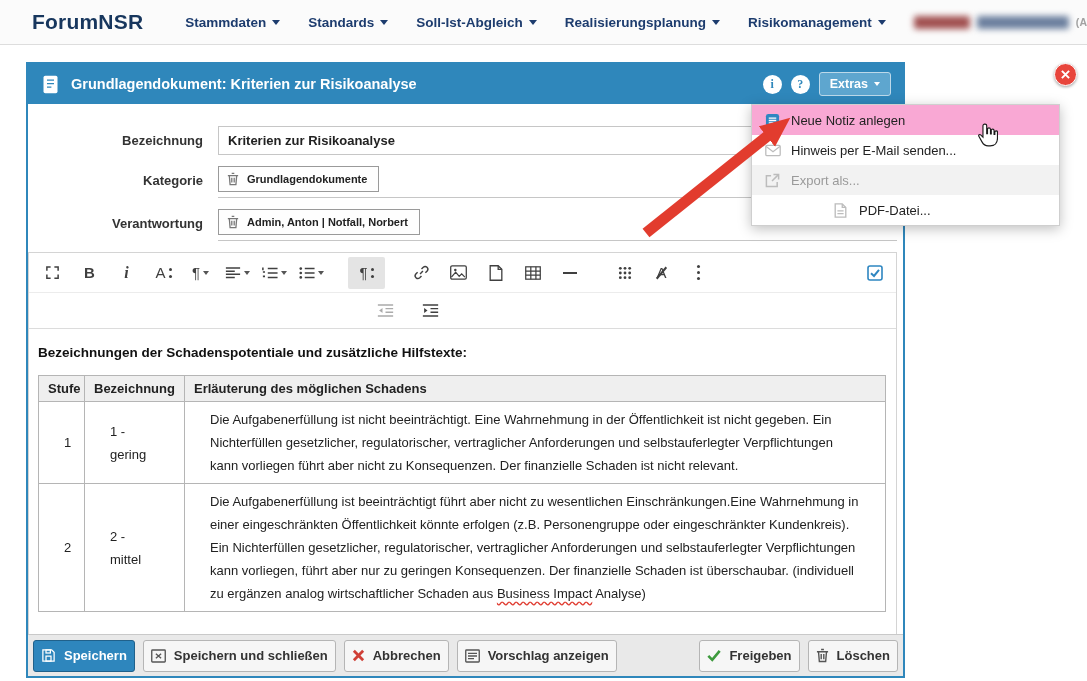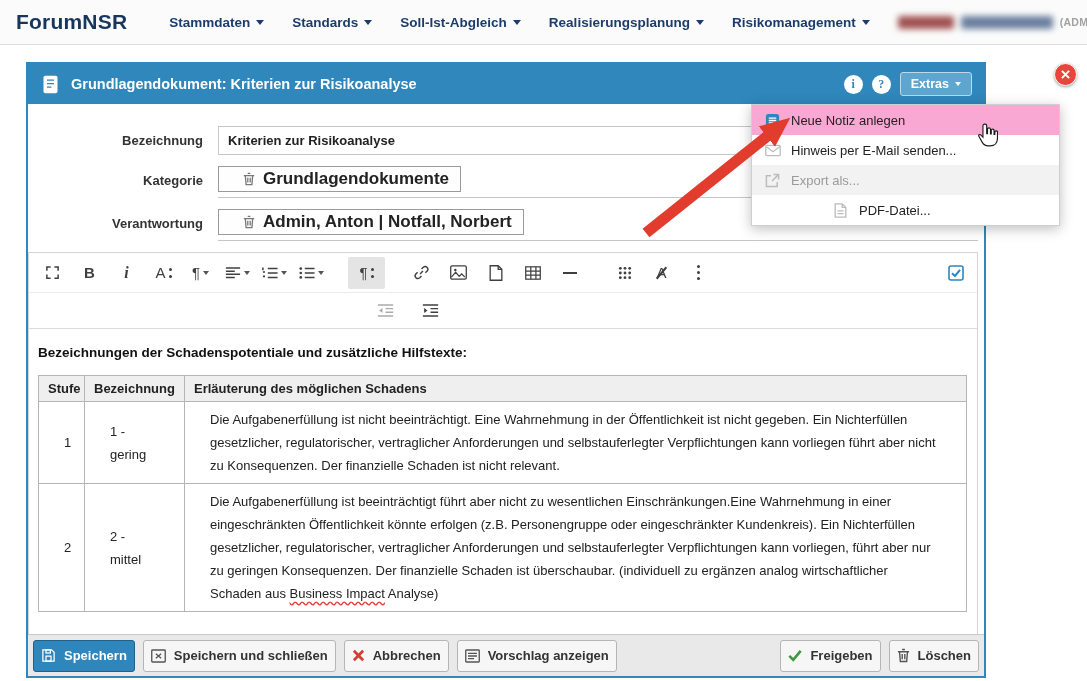--- a/index.html
+++ b/index.html
@@ -6,36 +6,36 @@
   html,body { background:#fff; }
   body { font-family:"Liberation Sans", sans-serif; }
   button { font-family:inherit; border:none; background:none; padding:0; cursor:pointer; }
   input { font-family:inherit; }
 
   .stage { position:relative; width:1087px; height:681px; background:#fff; overflow:hidden; }
 
   
   .topnav { position:absolute; top:0; left:0; right:0; height:45px; background:#fbfbfb;
             border-bottom:1px solid #ddd; display:flex; align-items:center; padding-left:16px; z-index:5; }
-  .brand { font-size:21px; color:#17365d; margin-right:42px; letter-spacing:.2px; cursor:pointer; }
+  .brand { font-size:21px; color:#17365d; margin-right:42px; letter-spacing:.2px; cursor:pointer;margin-left:16px; }
   .brand .bf { font-weight:600; }
   .brand .bn { font-weight:800; }
   .nav-item { display:flex; align-items:center; gap:6px; margin-right:28px; font-size:13.5px;
               font-weight:700; color:#1d3c6e; cursor:pointer; white-space:nowrap; }
   .caret-down { width:0; height:0; border-left:4px solid transparent; border-right:4px solid transparent;
                 border-top:5px solid #1d3c6e; display:inline-block; }
   .caret-down.white { border-top-color:#fff; border-left-width:3.5px; border-right-width:3.5px; border-top-width:4.5px; }
   .user-area { margin-left:auto; display:flex; align-items:center; gap:7px; margin-right:12px; cursor:pointer; }
   .redact { display:inline-block; height:13px; border-radius:2px; filter:blur(3px); }
   .redact.r1 { width:56px; background:#a15050; }
   .redact.r2 { width:92px; background:#6b7f9e; }
   .role { font-size:10.5px; font-weight:700; color:#a2a2a2; letter-spacing:.3px; }
 
   
-  .modal { position:absolute; left:26px; top:62px; width:960px; height:616px; background:#fff;
+  .modal { position:absolute; left:26px; top:62px; width:879px; height:616px; background:#fff;
            border:2px solid #2f87bb; z-index:1; }
   .modal-header { height:40px; background:#2f87bb; display:flex; align-items:center; padding:0 12px; gap:10px; }
   .modal-title { color:#fff; font-size:14.5px; font-weight:700; }
   .header-right { margin-left:auto; display:flex; align-items:center; gap:9px; }
   .circle-icon { width:19px; height:19px; border-radius:50%; background:#fff; color:#2f87bb;
                  font-size:12px; font-weight:800; display:flex; align-items:center; justify-content:center;
                  cursor:pointer; font-family:"Liberation Serif", serif; }
   .extras-btn { background:#5ea6cf; border:1px solid #bcd9ea; color:#fff; font-size:12.5px; font-weight:700;
                 height:24px; padding:0 10px; border-radius:3px; display:flex; align-items:center; gap:6px; }
   .close-btn { position:absolute; left:1054px; top:63px; width:23px; height:23px; border-radius:50%;
@@ -45,21 +45,21 @@
   
   .form { padding:22px 6px 0 0; }
   .form-row { display:flex; align-items:flex-start; margin-bottom:11px; }
   .form-label { width:190px; text-align:right; padding-right:15px; font-size:13px; font-weight:700;
                 color:#333; padding-top:7px; flex:none; }
   .form-field { flex:1; min-width:0; }
   .text-input { width:100%; height:29px; border:1px solid #c6c6c6; background:#fff; font-size:13px;
                 font-weight:700; color:#222; padding:0 9px; }
   .tag-field { border-bottom:1px solid #c6c6c6; padding-bottom:5px; min-height:30px; }
   .tag { display:inline-flex; align-items:center; gap:8px; border:1px solid #9a9a9a; background:#fefefe;
-         height:26px; padding:0 11px 0 24px; font-size:17px; font-weight:700; color:#222; cursor:default; }
+         height:26px; padding:0 11px 0 8px; font-size:11px; font-weight:700; color:#222; cursor:default; }
   .tag .trash { display:flex; cursor:pointer; }
 
   
   .editor { border:1px solid #d4d4d4; background:#fff; height:392px; overflow:hidden; }
   .toolbar { height:40px; display:flex; align-items:center; padding:0 5px; border-bottom:1px solid #ececec; }
   .toolbar2 { height:36px; display:flex; align-items:center; padding-left:338px; gap:8px;
               border-bottom:1px solid #dcdcdc; }
   .tb { position:relative; min-width:37px; height:32px; display:flex; align-items:center; justify-content:center;
         gap:3px; color:#404040; border-radius:2px; }
   .tb.active { background:#e4e4e4; }

